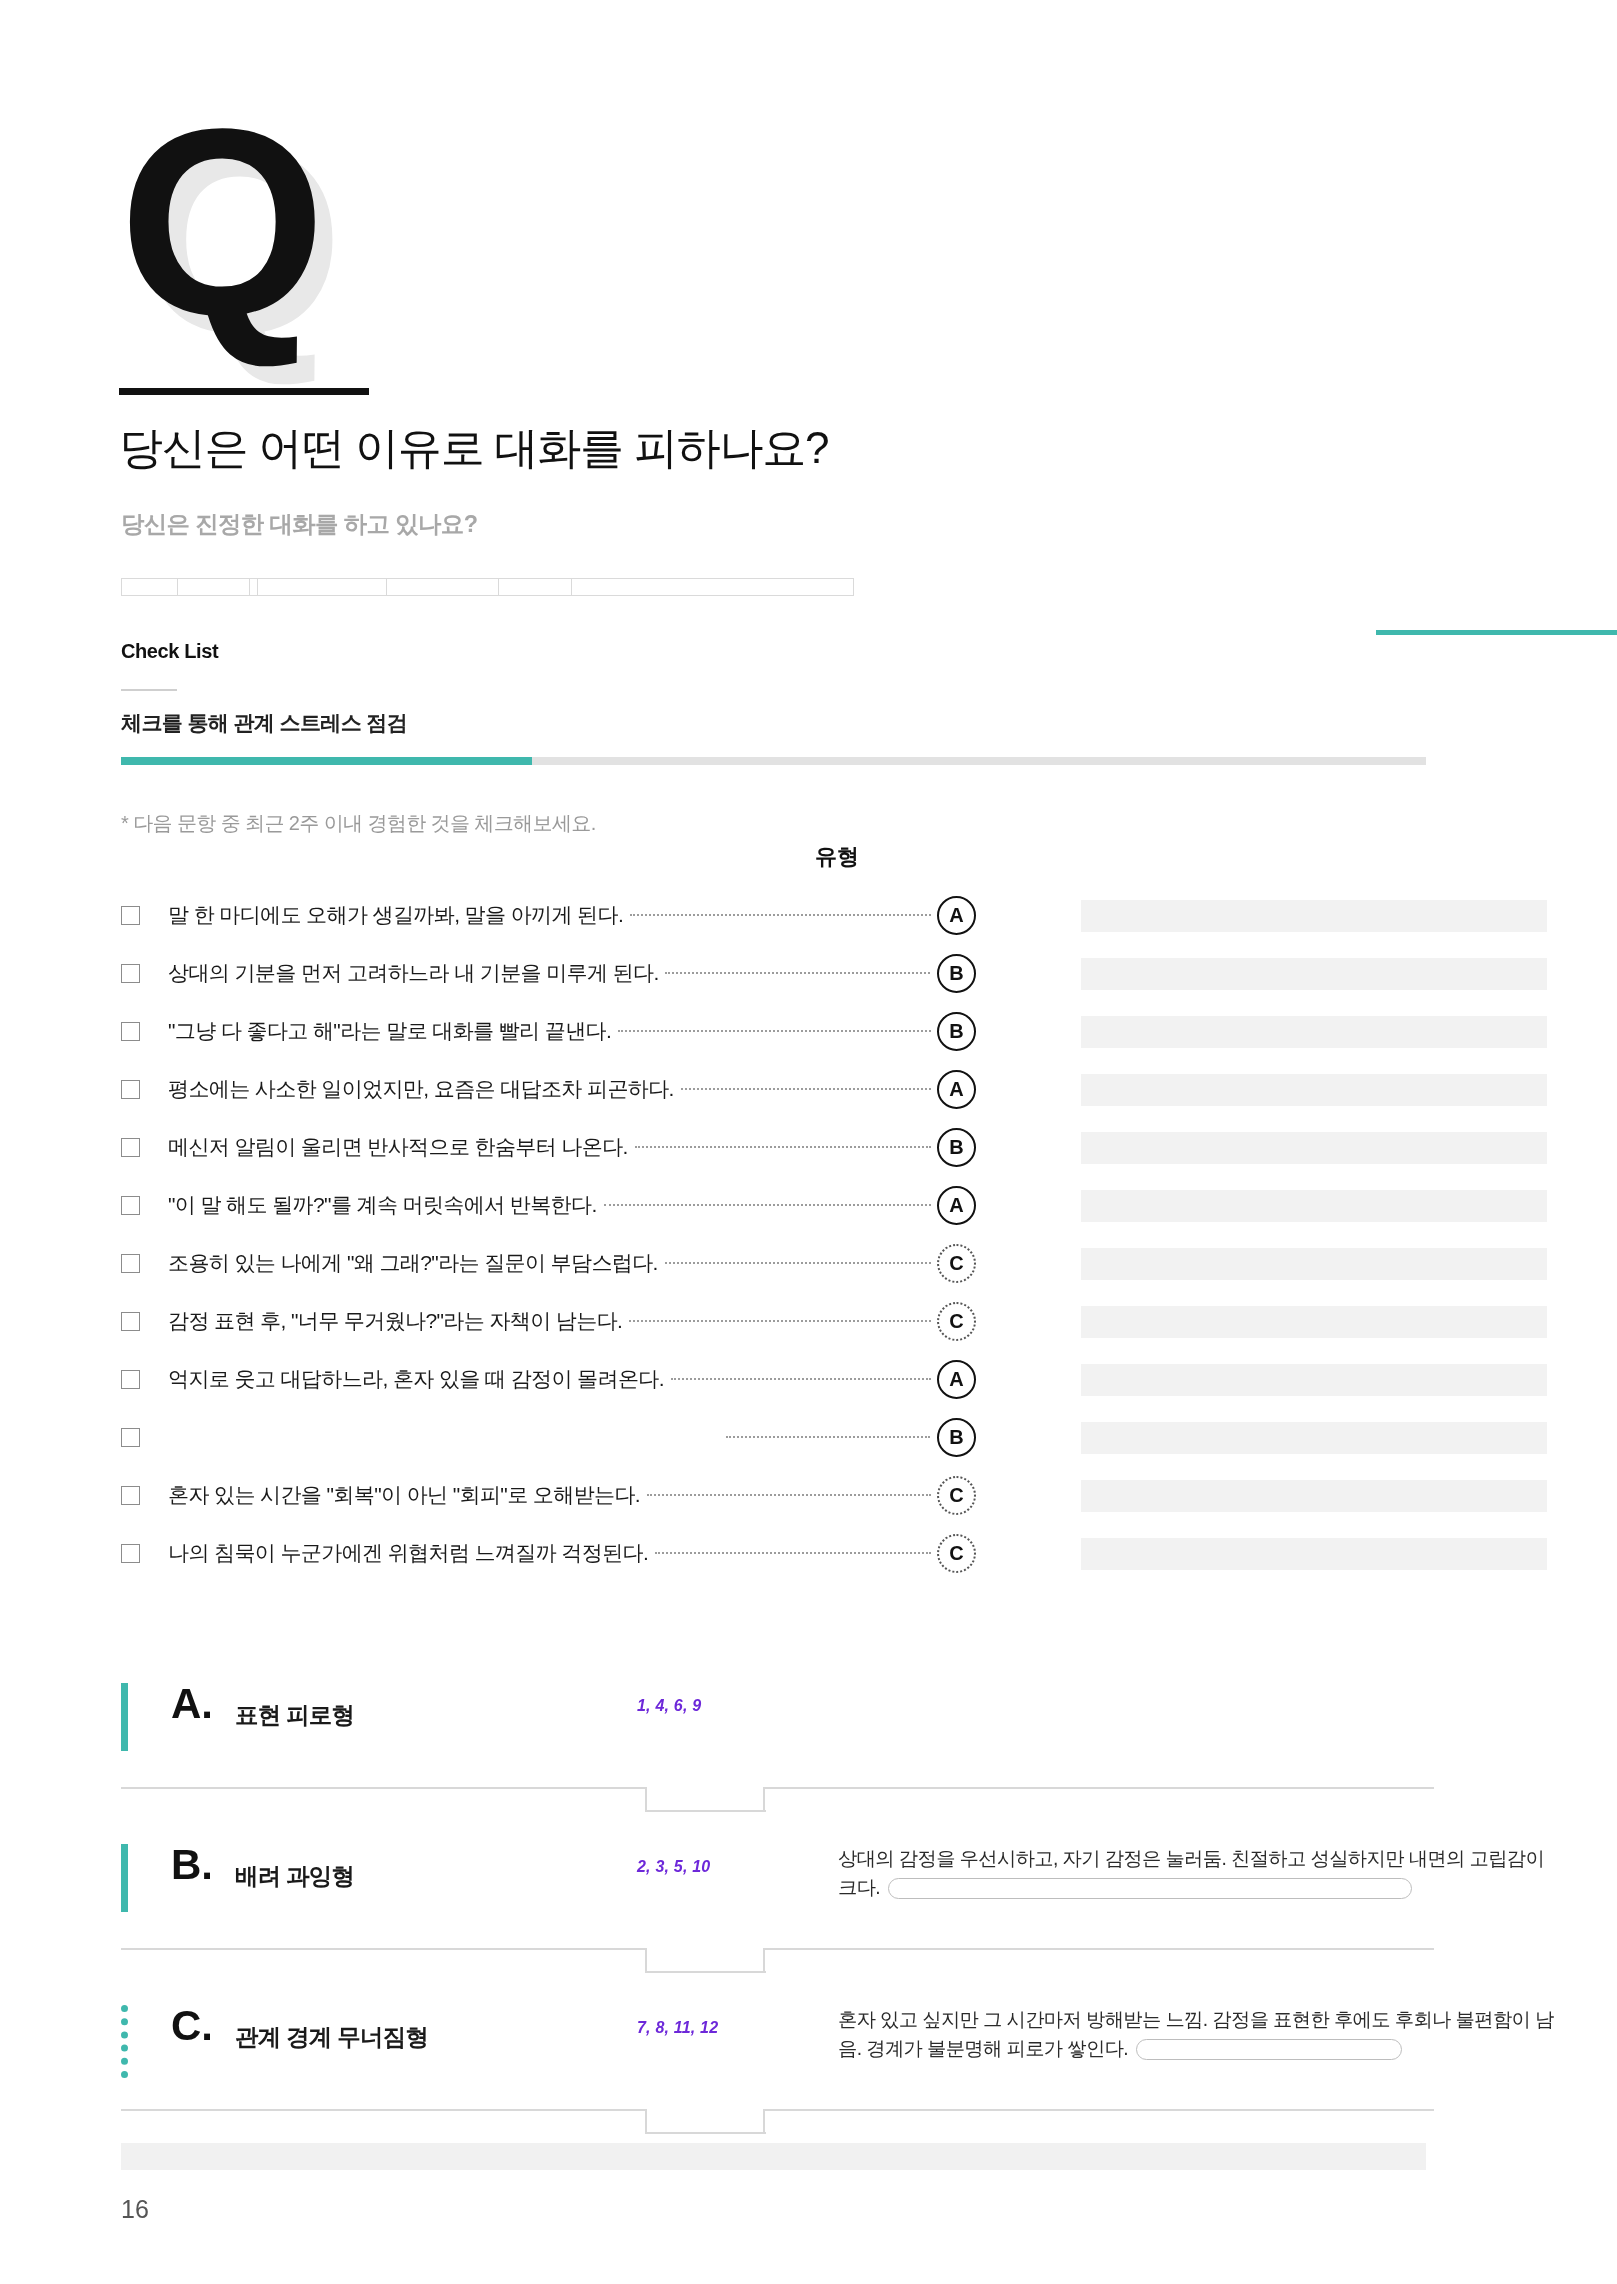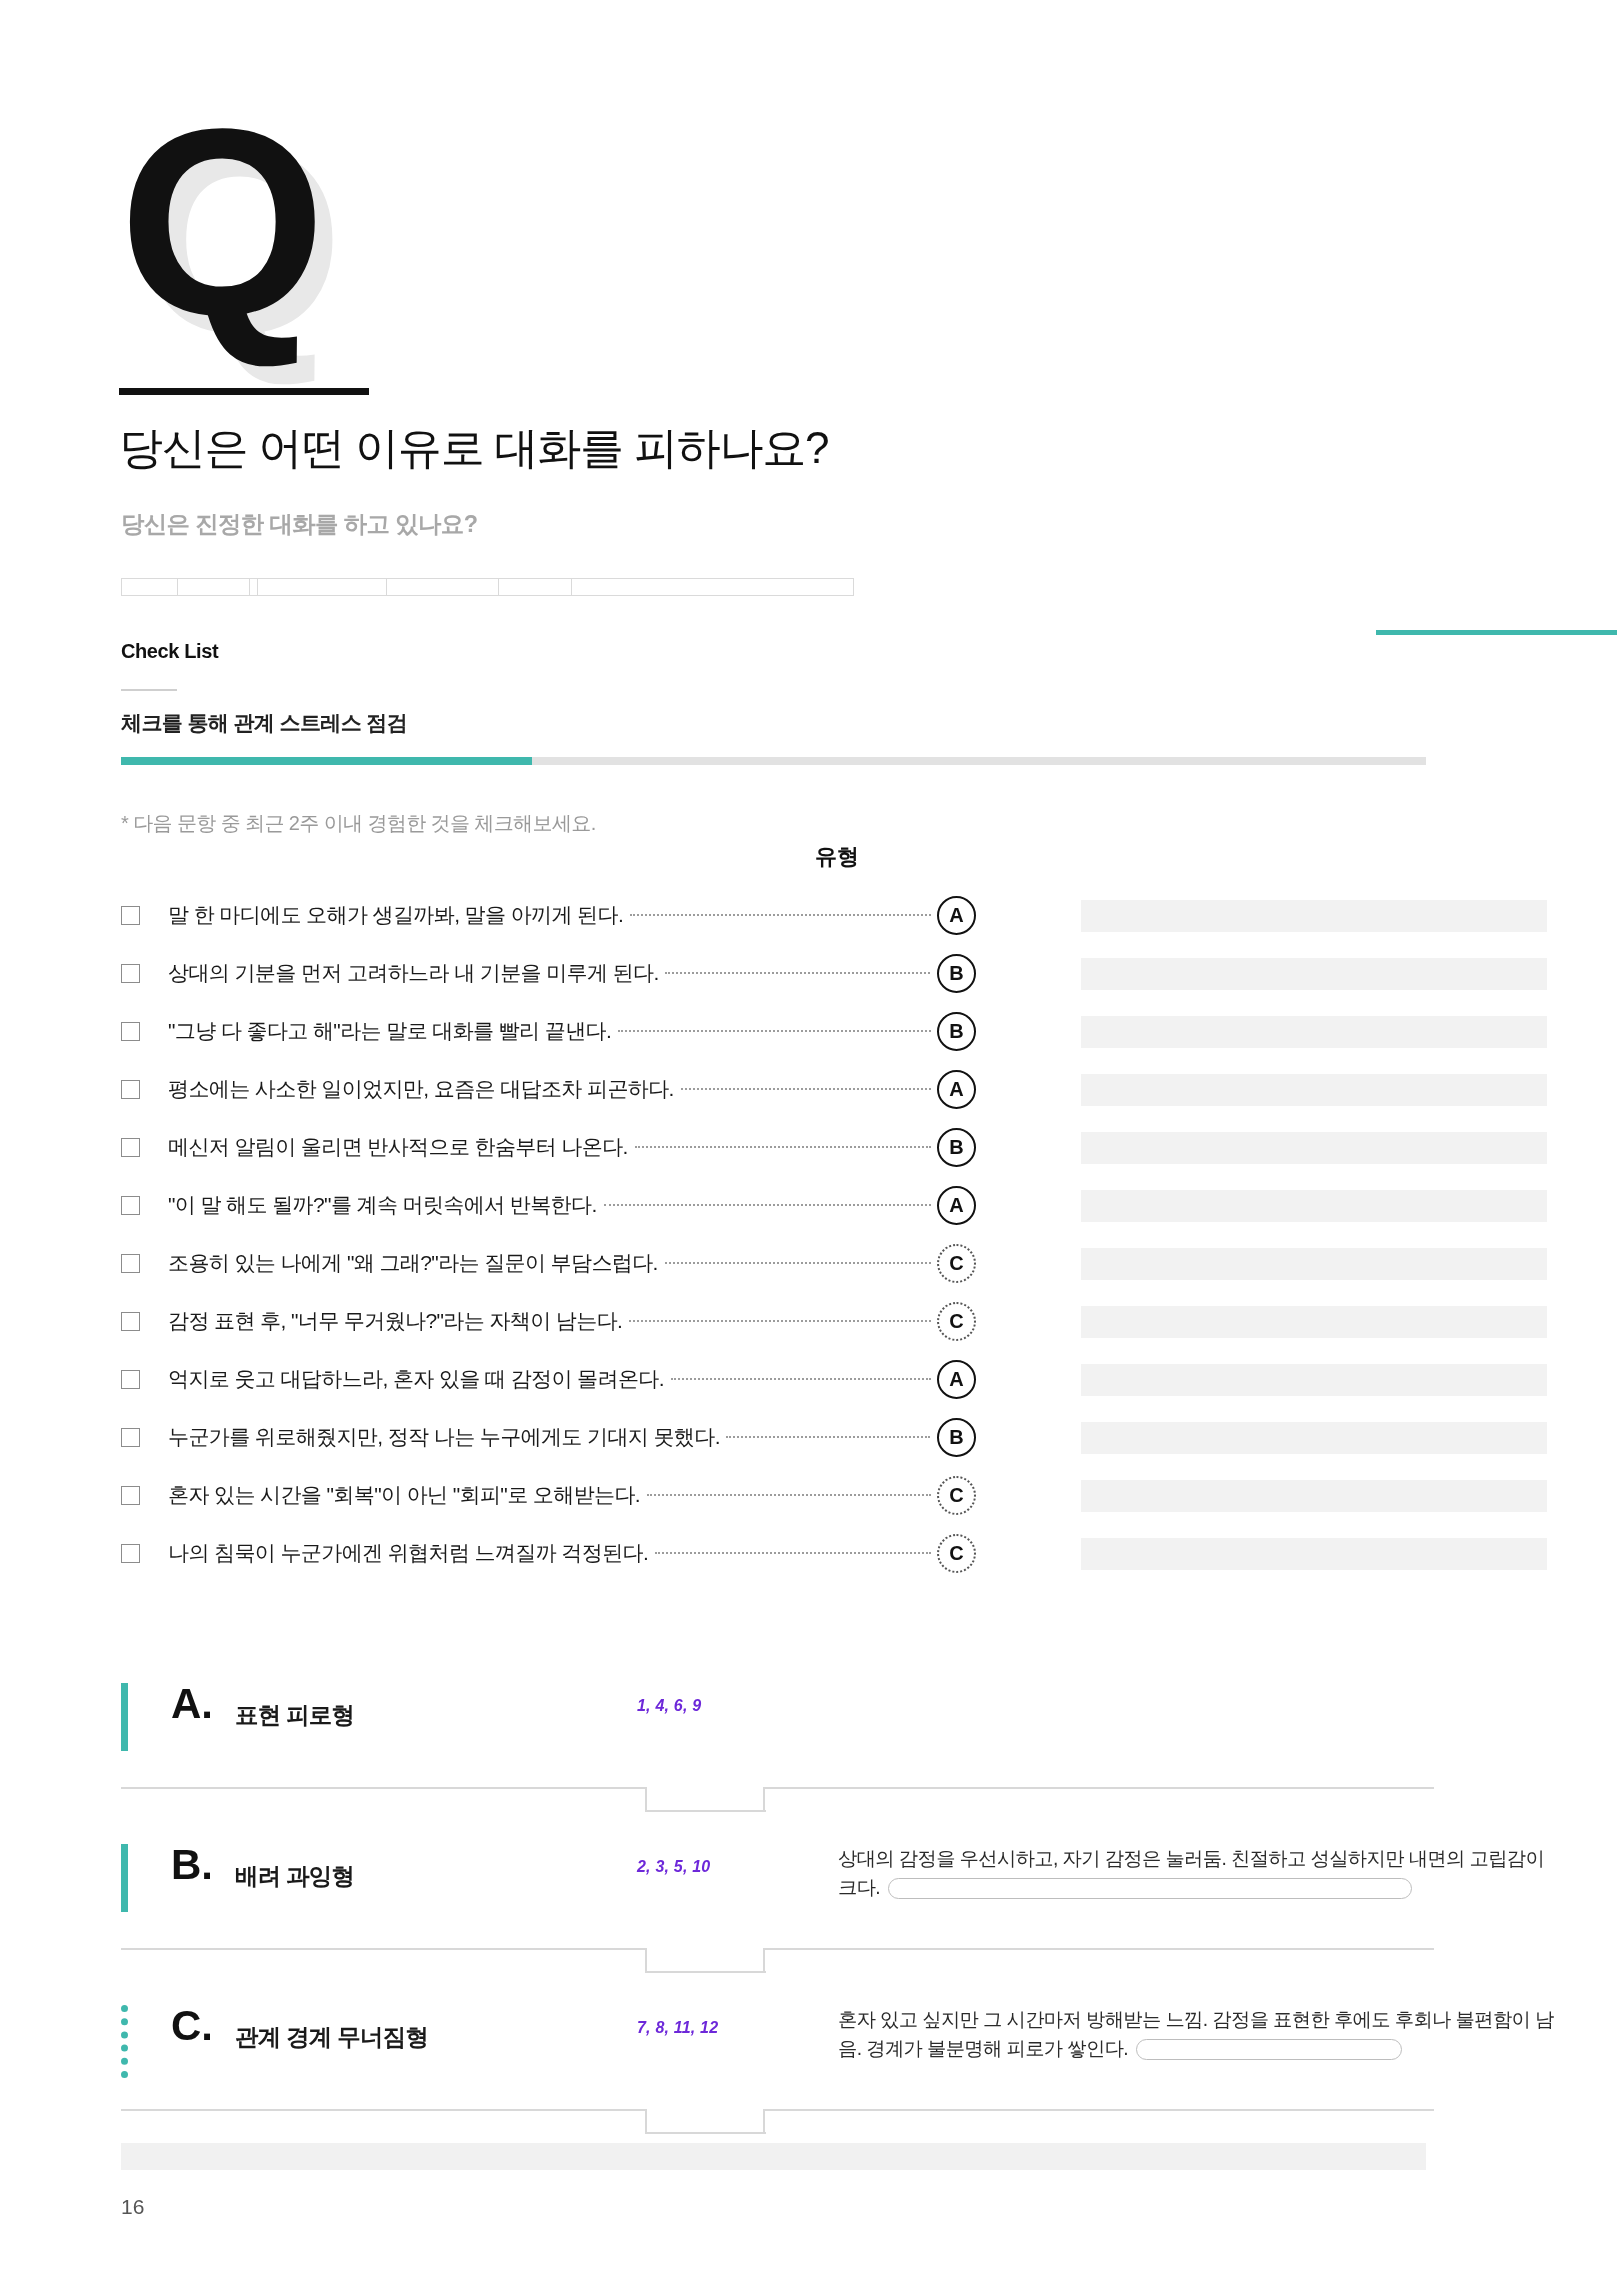--- a/index.html
+++ b/index.html
@@ -337,21 +337,21 @@
     left: 121px;
     top: 2143px;
     width: 1305px;
     height: 27px;
     background: #f1f1f1;
   }
   .page-num {
     position: absolute;
     left: 121px;
     top: 2195px;
-    font-size: 21px;
+    font-size: 25px;
     color: #555;
   }
 </style>
 </head>
 <body>
 
 <div class="page">
 
   <div class="q-mark">
     <div class="q-shadow">Q</div>
@@ -444,21 +444,20 @@
       </div>
       <div class="qrow">
         <div class="qbox"></div>
         <div class="qtext">억지로 웃고 대답하느라, 혼자 있을 때 감정이 몰려온다.</div>
         <div class="qdots" style="left: 550px; width: 260px;"></div>
         <div class="qbadge solid">A</div>
         <div class="qgray"></div>
       </div>
       <div class="qrow">
         <div class="qbox"></div>
-        <div class="qtext">누군가를 위로해줬지만, 정작 나는 누구에게도 기대지 못했다.</div>
         <div class="qdots" style="left: 605px; width: 204px;"></div>
         <div class="qbadge solid">B</div>
         <div class="qgray"></div>
       </div>
       <div class="qrow">
         <div class="qbox"></div>
         <div class="qtext">혼자 있는 시간을 "회복"이 아닌 "회피"로 오해받는다.</div>
         <div class="qdots" style="left: 526px; width: 284px;"></div>
         <div class="qbadge dotted">C</div>
         <div class="qgray"></div>

